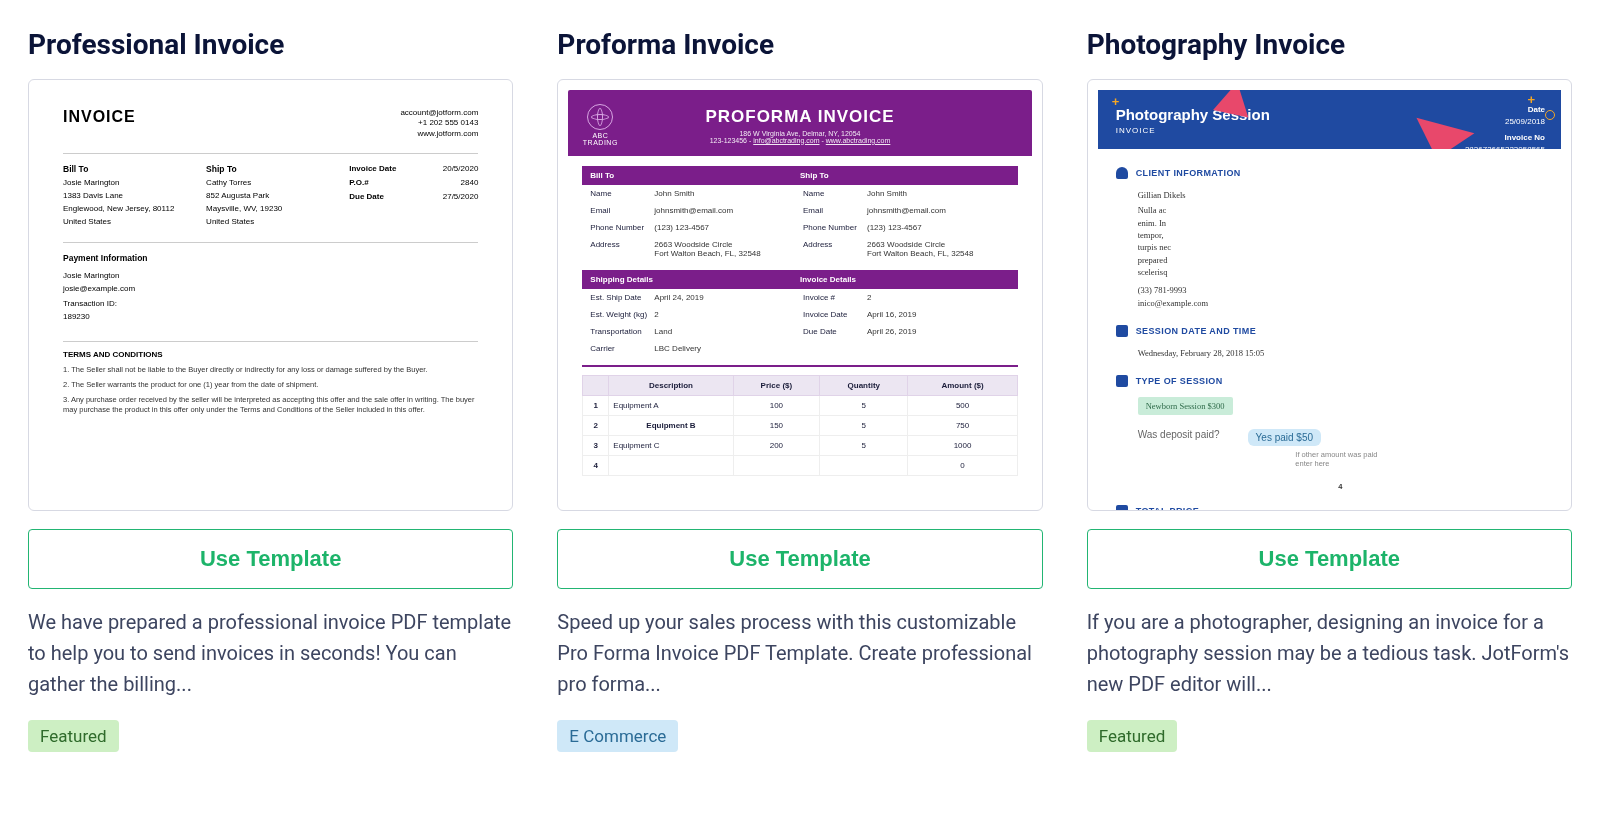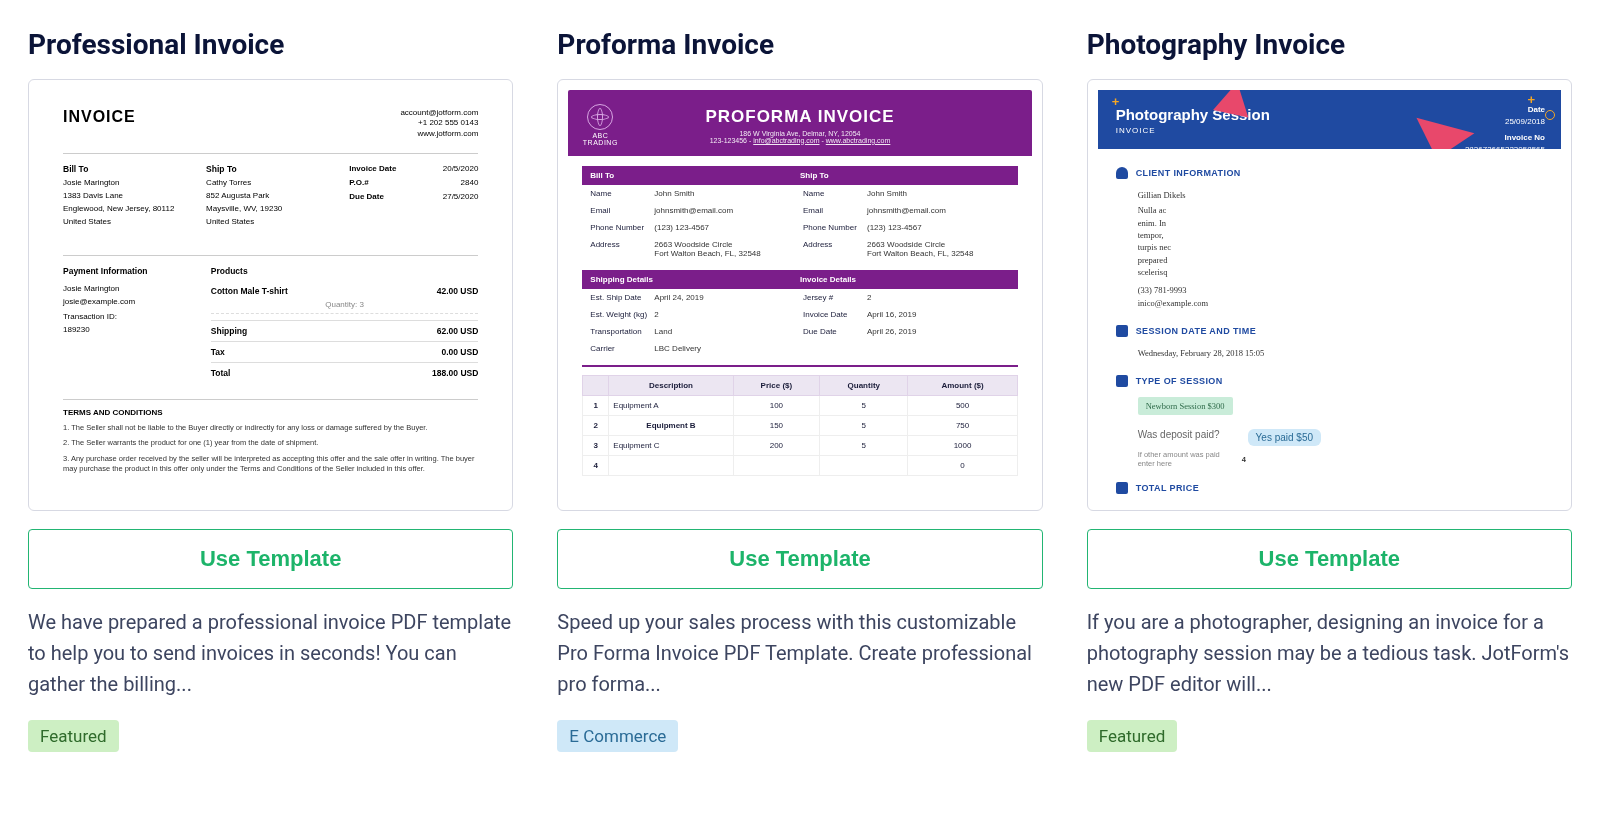--- a/index.html
+++ b/index.html
@@ -62,21 +62,21 @@
   .pv1 .hdr { display: flex; justify-content: space-between; margin-bottom: 14px; }
   .pv1 .t { font-size: 16px; font-weight: 800; letter-spacing: 1px; }
   .pv1 .r { text-align: right; font-size: 8px; line-height: 1.3; }
   .pv1 .cols { display: flex; gap: 14px; border-top: 1px solid #ccc; padding-top: 10px; }
   .pv1 .cols > div { flex: 1; }
   .pv1 .lbl { font-weight: 700; font-size: 8.5px; margin-bottom: 4px; }
   .pv1 .val { font-size: 8px; line-height: 1.35; margin-bottom: 2px; }
   .pv1 .meta { flex: 0.9; }
   .pv1 .metarow { display: flex; justify-content: space-between; font-size: 8px; margin-bottom: 5px; }
   .pv1 .metarow b { font-weight: 700; }
-  .pv1 .sec2 { display: flex; border-top: 1px solid #ccc; margin-top: 26px; padding-top: 10px; gap: 14px; }
+  .pv1 .sec2 { display: flex; border-top: 1px solid #ccc; margin-top: 13px; padding-top: 10px; gap: 14px; }
   .pv1 .paycol { flex: 0.8; }
   .pv1 .prodcol { flex: 1.6; }
   .pv1 .prow { display: flex; justify-content: space-between; font-size: 8.5px; margin: 4px 0; }
   .pv1 .prow b { font-weight: 700; }
   .pv1 .qty { color: #888; font-size: 8px; text-align: center; border-bottom: 1px dashed #ddd; padding-bottom: 4px; margin-bottom: 6px; }
   .pv1 .tcrow { display:flex; justify-content:space-between; border-top:1px solid #ddd; padding:5px 0; font-size:8.5px;}
   .pv1 .tc { border-top: 1px solid #ccc; margin-top: 16px; padding-top: 8px; }
   .pv1 .tc .tt { font-size: 8px; font-weight: 800; margin-bottom: 6px; }
   .pv1 .tc p { font-size: 7.5px; line-height: 1.35; margin-bottom: 5px; color: #333; }
 
@@ -119,21 +119,21 @@
   .pv3 .ring{position:absolute;right:6px;top:20px;width:10px;height:10px;border:1.5px solid #f5a623;border-radius:50%;}
   .pv3 .body3 { padding: 10px 18px;}
   .pv3 .sechdr { color:#1f4aa1; font-weight:800; font-size:9px; letter-spacing:0.4px; padding:8px 0 6px; border-bottom:none; display:flex; align-items:center; gap:8px;}
   .pv3 .icn{width:12px;height:12px;background:#1f4aa1;border-radius:2px;display:inline-block;}
   .pv3 .icn.person{border-radius:50% 50% 2px 2px;}
   .pv3 .cinfo { padding:4px 0 8px 22px; font-size:8.5px; color:#333; line-height:1.45;font-family:Liberation Serif, serif;}
   .pv3 .cinfo .nm{font-weight:400; margin-bottom:3px;}
   .pv3 .tag { background:#c9ecd9; color:#2f6b4a; padding:3px 8px; border-radius:2px; display:inline-block; font-size:8.5px;}
   .pv3 .dep { display:flex; align-items:flex-start; gap:28px; font-size:10px; color:#666; padding:6px 0 4px 22px;}
   .pv3 .dep .yes{ background:#cfe8f8; color:#2a6b96; padding:3px 8px; border-radius:6px;}
-  .pv3 .other{font-size:7.5px;color:#888;padding-left:22px;display:flex;gap:14px;align-items:center;}
+  .pv3 .other{font-size:7.5px;color:#888;padding-left:22px;display:flex;gap:14px;align-items:center;flex-direction:column;}
 </style>
 </head>
 <body>
 
 <div class="grid">
 
   <div class="card">
     <h2 class="card-title">Professional Invoice</h2>
     <div class="preview">
       <div class="pv1">
@@ -176,40 +176,20 @@
           </div>
         </div>
         <div class="sec2">
           <div class="paycol">
             <div class="lbl">Payment Information</div>
             <div class="val" style="margin-top:8px">Josie Marington</div>
             <div class="val">josie@example.com</div>
             <div class="val" style="margin-top:4px">Transaction ID:</div>
             <div class="val">189230</div>
           </div>
-          <div class="prodcol">
-            <div class="lbl">Products</div>
-            <div class="prow" style="margin-top:10px">
-                <b>Cotton Male T-shirt</b>
-                <b>42.00 USD</b>
-              </div>
-            <div class="qty">Quantity: 3</div>
-            <div class="tcrow">
-                <b>Shipping</b>
-                <b>62.00 USD</b>
-              </div>
-            <div class="tcrow">
-                <b>Tax</b>
-                <b>0.00 USD</b>
-              </div>
-            <div class="tcrow">
-                <b>Total</b>
-                <b>188.00 USD</b>
-              </div>
-          </div>
         </div>
         <div class="tc">
           <div class="tt">TERMS AND CONDITIONS</div>
           <p>1. The Seller shall not be liable to the Buyer directly or indirectly for any loss or damage suffered by the Buyer.</p>
           <p>2. The Seller warrants the product for one (1) year from the date of shipment.</p>
           <p>3. Any purchase order received by the seller will be interpreted as accepting this offer and the sale offer in writing. The buyer may purchase the product in this offer only under the Terms and Conditions of the Seller included in this offer.</p>
         </div>
       </div>
     </div>
     <button class="use-btn">Use Template</button>
@@ -284,21 +264,21 @@
           <div class="bar" style="margin-top:8px">
               <span>Shipping Details</span>
               <span>Invoice Details</span>
             </div>
           <div class="tworow">
               <div>
                 <span class="k">Est. Ship Date</span>
                 <span class="v">April 24, 2019</span>
               </div>
               <div>
-                <span class="k">Jersey #</span>
+                <span class="k">Invoice #</span>
                 <span class="v">2</span>
               </div>
             </div>
           <div class="tworow">
               <div>
                 <span class="k">Est. Weight (kg)</span>
                 <span class="v">2</span>
               </div>
               <div>
                 <span class="k">Invoice Date</span>

